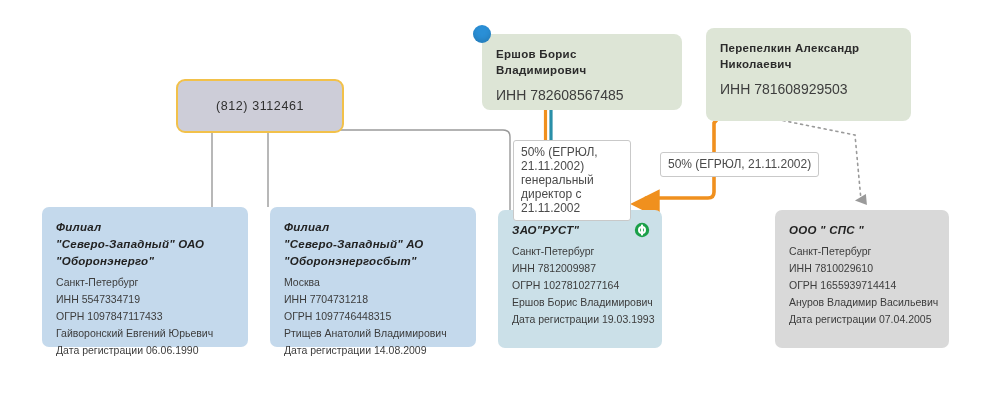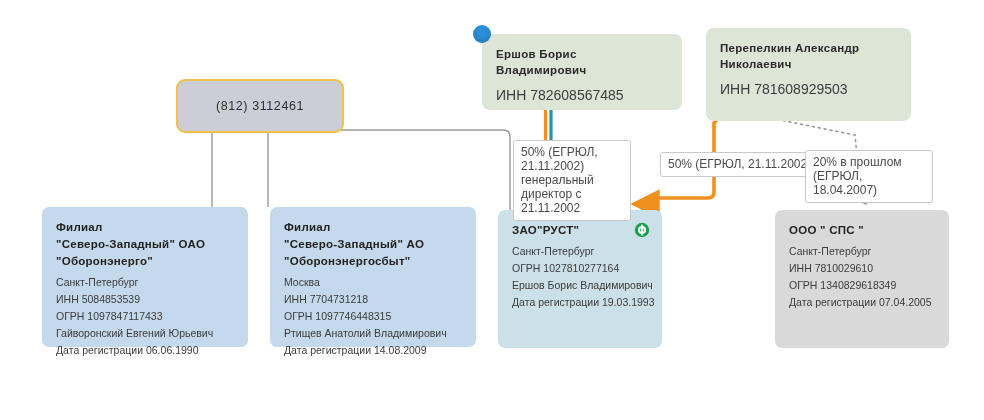--- a/index.html
+++ b/index.html
@@ -90,20 +90,21 @@
     border-radius: 7px;
   }
   .node-card .c-title {
     font-size: 11.5px;
     font-weight: bold;
     color: #222;
     line-height: 17px;
     letter-spacing: 0.25px;
     white-space: pre-line;
     margin-bottom: 4px;
+    font-style: italic;
   }
   .node-card .c-line {
     font-size: 10.5px;
     color: #3c3c3c;
     line-height: 17px;
     white-space: nowrap;
   }
   .card-blue { background: #c4d9ec; }
   .card-teal { background: #cbe0e8; }
   .card-gray { background: #d9d9d9; }
@@ -165,22 +166,20 @@
 
     <path d="M730,110 L855,135 L861,200" fill="none" stroke="#9a9a9a" stroke-width="1.6" stroke-dasharray="2,4" stroke-linecap="round" marker-end="url(#arrow-gray)"></path>
   </svg>
 
   <div class="edge-label" id="label-ershov-rust">50% (ЕГРЮЛ, 21.11.2002)
 генеральный директор с
 21.11.2002</div>
 
   <div class="edge-label" id="label-perepelkin-rust">50% (ЕГРЮЛ, 21.11.2002)</div>
 
-  <div class="edge-label" id="label-perepelkin-sps">20% в прошлом (ЕГРЮЛ,
-18.04.2007)</div>
 
   <div class="node node-phone">
     <span class="phone-label">(812) 3112461</span>
   </div>
 
   <div class="node node-person" id="node-ershov">
     <div class="person-badge"></div>
     <div class="p-name">Ершов  Борис  Владимирович</div>
     <div class="p-inn">ИНН 782608567485</div>
   </div>
@@ -190,21 +189,21 @@
 Николаевич</div>
     <div class="p-inn">ИНН 781608929503</div>
   </div>
 
   <div class="node node-card card-blue" id="node-branch1">
     <div class="c-title">Филиал
 "Северо-Западный"  ОАО
 "Оборонэнерго"</div>
     <div>
         <div class="c-line">Санкт-Петербург</div>
-        <div class="c-line">ИНН 5084853539</div>
+        <div class="c-line">ИНН 5547334719</div>
         <div class="c-line">ОГРН 1097847117433</div>
         <div class="c-line">Гайворонский Евгений Юрьевич</div>
         <div class="c-line">Дата регистрации 06.06.1990</div>
       </div>
   </div>
 
   <div class="node node-card card-blue" id="node-branch2">
     <div class="c-title">Филиал
 "Северо-Западный"  АО
 "Оборонэнергосбыт"</div>
@@ -219,29 +218,31 @@
 
   <div class="node node-card card-teal" id="node-rust">
     <svg class="rust-icon" viewBox="0 0 16 16">
       <circle cx="8" cy="8" r="7.2" fill="#1ba049"></circle>
       <path d="M8 2.6 L8 13.4" stroke="#ffffff" stroke-width="2.1"></path>
       <circle cx="8" cy="8" r="3.0" fill="none" stroke="#ffffff" stroke-width="2.0"></circle>
     </svg>
     <div class="c-title">ЗАО"РУСТ"</div>
     <div>
         <div class="c-line">Санкт-Петербург</div>
+        <div class="c-line">ИНН 7812009987</div>
         <div class="c-line">ОГРН 1027810277164</div>
         <div class="c-line">Ершов Борис Владимирович</div>
         <div class="c-line">Дата регистрации 19.03.1993</div>
       </div>
   </div>
 
   <div class="node node-card card-gray" id="node-sps">
     <div class="c-title">ООО "  СПС  "</div>
     <div>
         <div class="c-line">Санкт-Петербург</div>
         <div class="c-line">ИНН 7810029610</div>
-        <div class="c-line">ОГРН 1340829618349</div>
+        <div class="c-line">ОГРН 1655939714414</div>
+        <div class="c-line">Ануров Владимир Васильевич</div>
         <div class="c-line">Дата регистрации 07.04.2005</div>
       </div>
   </div>
 
 </div>
 
 </body></html>

